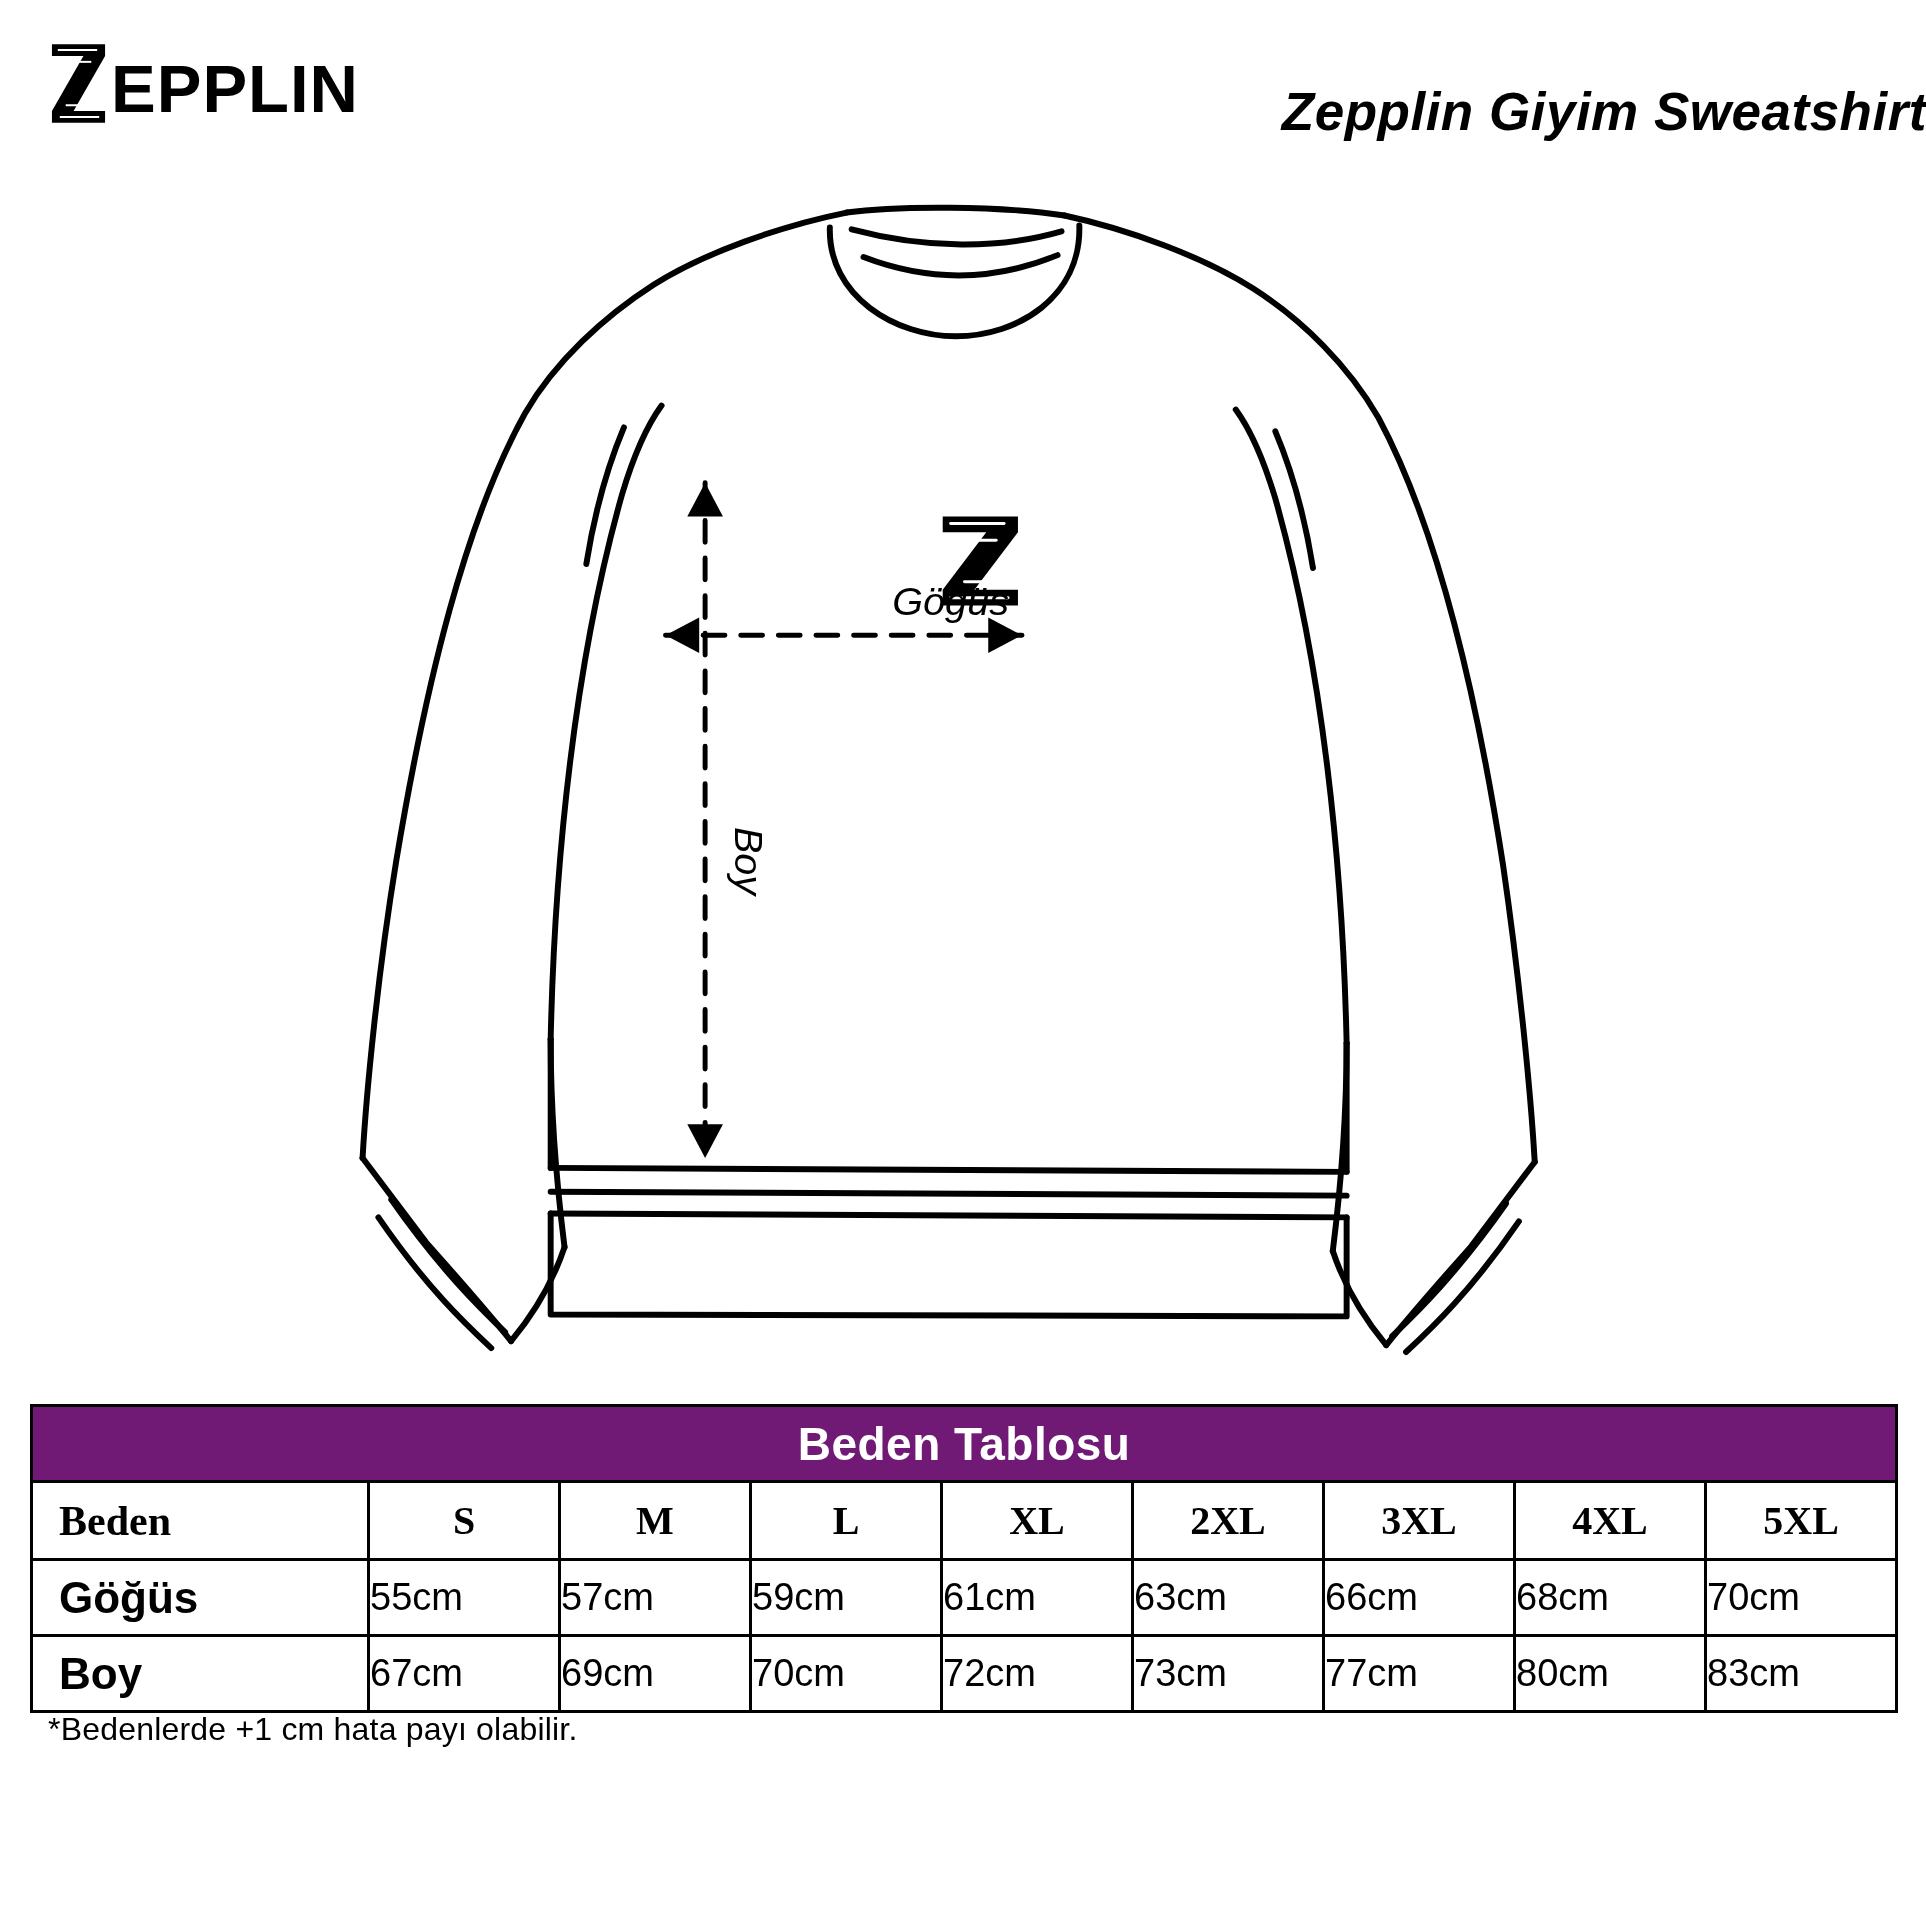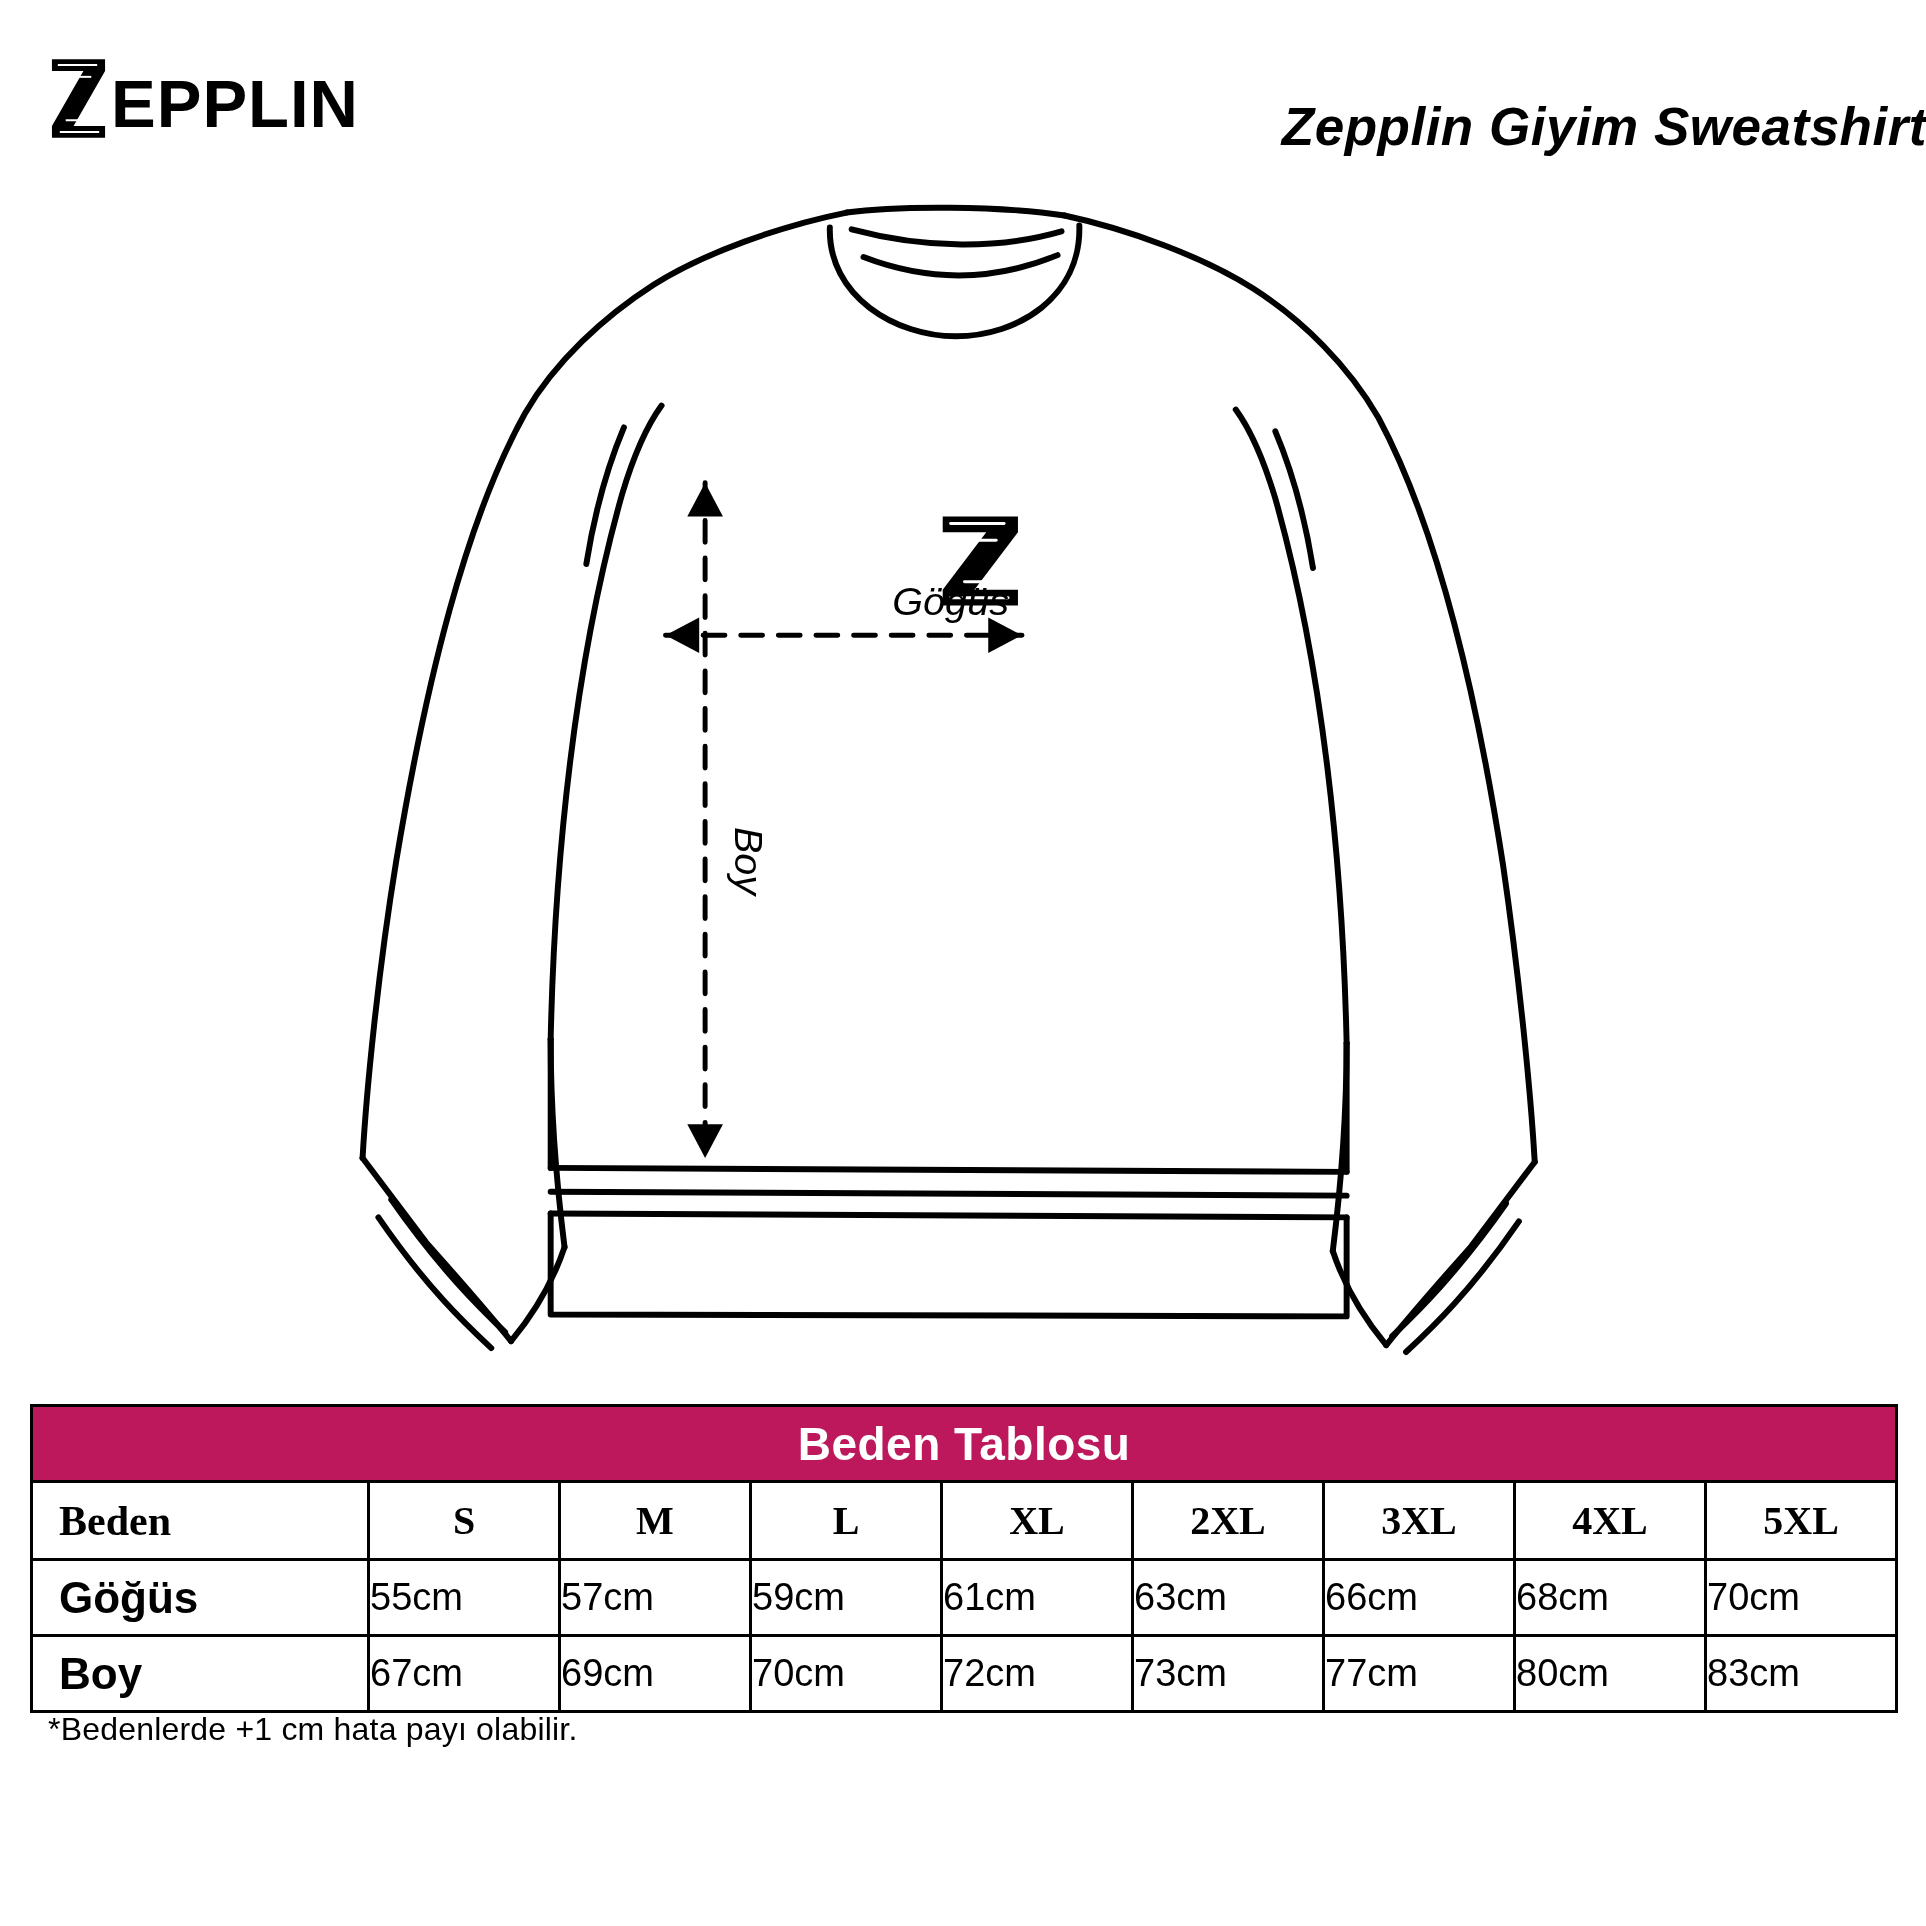--- a/index.html
+++ b/index.html
@@ -13,21 +13,21 @@
     font-family: "Liberation Sans", sans-serif;
     color: #000000;
     position: relative;
     overflow: hidden;
   }
 
   
   #header {
     position: absolute;
     left: 0;
-    top: 15px;
+    top: 0;
     width: 1850px;
     height: 188px;
   }
   #brand-logo {
     position: absolute;
     left: 48px;
     top: 42px;
     display: flex;
     align-items: flex-end;
   }
@@ -75,21 +75,21 @@
     border-collapse: collapse;
     table-layout: fixed;
   }
   #size-table td, #size-table th {
     border: 3px solid #000000;
     padding: 0;
     text-align: center;
     vertical-align: middle;
   }
   #size-table .title-row td {
-    background: #be185d;
+    background: #701a75;
     color: #ffffff;
     font-size: 46px;
     font-weight: bold;
     height: 73px;
     letter-spacing: 0.5px;
   }
   #size-table .head-row td {
     height: 75px;
     font-size: 40px;
     font-weight: bold;

